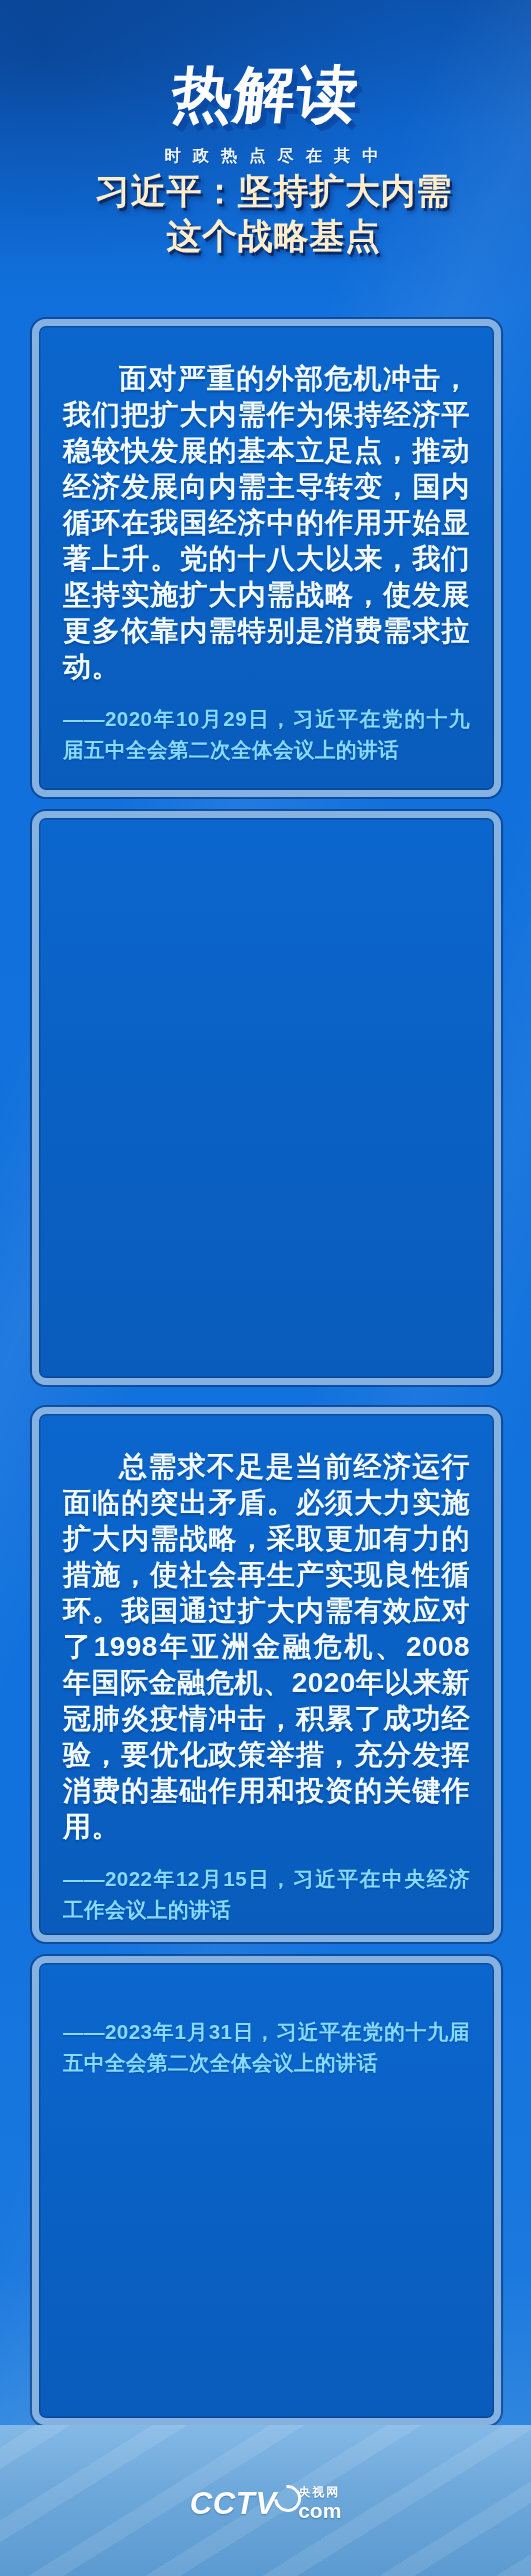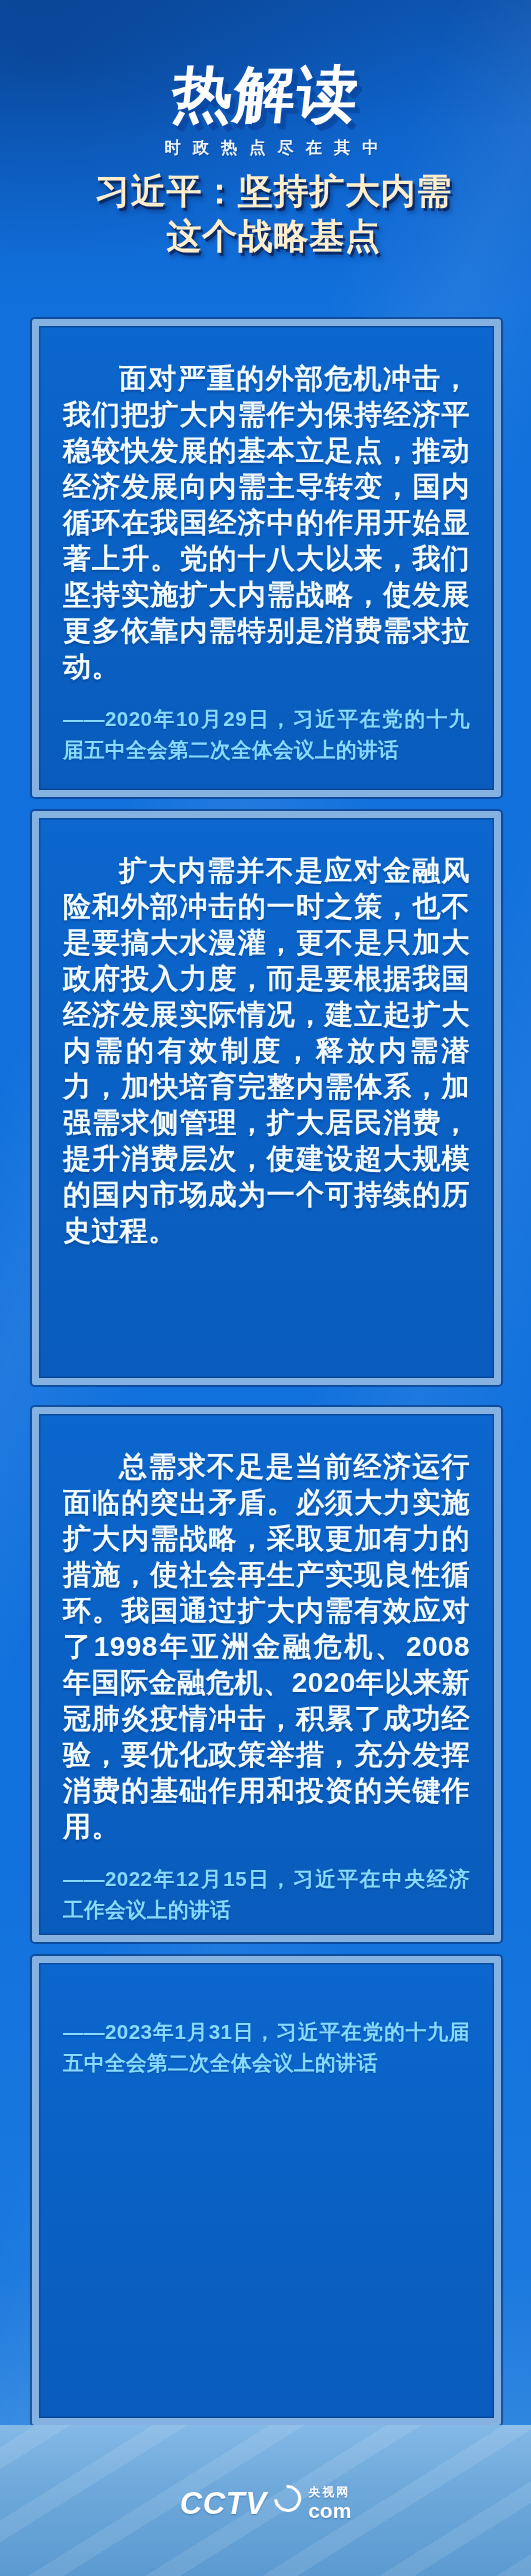--- a/index.html
+++ b/index.html
@@ -19,33 +19,33 @@
       radial-gradient(638px 354px at 8% 2%,rgba(4,38,96,.35),rgba(4,38,96,0) 60%);
   }
   .masthead{position:absolute;top:54px;left:0;width:531px;text-align:center;}
   .logo-title{
     display:inline-block;
     font-size:61px;font-weight:900;color:#ffffff;letter-spacing:1.4px;
     transform:skewX(-6deg);
     text-shadow:3.5px 3.5px 0 #0a4aa6, 5.7px 5.7px 0 rgba(8,56,140,.45);
   }
   .logo-sub{
-    margin-top:1px;padding-left:24px;
+    margin-top:9px;padding-left:24px;
     font-size:16.3px;font-weight:700;color:#eef6ff;letter-spacing:12px;
     text-shadow:0.7px 1.4px 0 rgba(8,50,120,.6);
   }
   .headline{
     position:absolute;top:160px;left:0;width:531px;margin:8px;
     text-align:center;
     font-size:35px;line-height:45px;font-weight:900;color:#ffeecb;letter-spacing:0.7px;
     text-shadow:2.1px 2.8px 0 rgba(9,38,95,.9), 3.5px 5px 4.3px rgba(9,38,95,.5);
   }
   .card{
     position:absolute;left:32px;width:469px;box-sizing:border-box;
-    border:7px solid #86b2e2;border-radius:3px;
+    border:7px solid #86b2e2;border-radius:14px;
     background:linear-gradient(180deg,#0b66cd 0%,#0a60c3 55%,#095cbb 100%);
     box-shadow:0 0 0 2.1px rgba(10,45,105,.55), inset 0 0 0 1.4px rgba(9,40,95,.4);
     padding:35px 24px 6px 24px;
   }
   .quote{
     margin:0;
     font-size:28px;line-height:36px;font-weight:700;
     color:#f2fbff;
     text-align:justify;text-indent:2em;letter-spacing:0.4px;
     text-shadow:0 2.1px 2.1px rgba(5,50,120,.45);
@@ -58,21 +58,21 @@
     text-shadow:0 1.4px 1.4px rgba(5,50,120,.4);
   }
   .footer{
     position:absolute;left:0;top:2425px;width:531px;height:151px;
     background:
       repeating-linear-gradient(-32deg,rgba(255,255,255,.10) 0 18.4px,rgba(255,255,255,0) 18.4px 62px),
       linear-gradient(180deg,#84b9e6 0%,#6fa9db 40%,#5b9ad0 100%);
   }
   .cctv{
     position:absolute;left:50%;top:60px;transform:translateX(-50%);
-    display:flex;align-items:center;gap:10px;color:#ffffff;
+    display:flex;align-items:center;gap:0;color:#ffffff;
     text-shadow:0 0.7px 1.4px rgba(30,80,140,.5);
   }
   .cctv-word{font-size:31px;font-weight:900;font-style:italic;letter-spacing:0.7px;}
   .cctv-ring{
     display:inline-block;width:27px;height:27px;box-sizing:border-box;
     border:3.5px solid #ffffff;border-radius:50%;
     border-left-color:transparent;transform:rotate(40deg);
     margin:0 1.4px 10px -2.8px;
   }
   .cctv-col{display:flex;flex-direction:column;line-height:1;margin-left:-4.3px;}
@@ -90,21 +90,20 @@
 </header>
 
 <h1 class="headline"><span>习近平：坚持扩大内需</span><br><span>这个战略基点</span></h1>
 
 <section class="card" style="top:319px;height:478px;">
   <p class="quote">面对严重的外部危机冲击，我们把扩大内需作为保持经济平稳较快发展的基本立足点，推动经济发展向内需主导转变，国内循环在我国经济中的作用开始显著上升。党的十八大以来，我们坚持实施扩大内需战略，使发展更多依靠内需特别是消费需求拉动。</p>
   <p class="attr">——2020年10月29日，习近平在党的十九届五中全会第二次全体会议上的讲话</p>
 </section>
 
 <section class="card" style="top:811px;height:574px;">
-  <p class="quote">扩大内需并不是应对金融风险和外部冲击的一时之策，也不是要搞大水漫灌，更不是只加大政府投入力度，而是要根据我国经济发展实际情况，建立起扩大内需的有效制度，释放内需潜力，加快培育完整内需体系，加强需求侧管理，扩大居民消费，提升消费层次，使建设超大规模的国内市场成为一个可持续的历史过程。</p>
 </section>
 
 <section class="card" style="top:1407px;height:535px;">
   <p class="quote">总需求不足是当前经济运行面临的突出矛盾。必须大力实施扩大内需战略，采取更加有力的措施，使社会再生产实现良性循环。我国通过扩大内需有效应对了1998年亚洲金融危机、2008年国际金融危机、2020年以来新冠肺炎疫情冲击，积累了成功经验，要优化政策举措，充分发挥消费的基础作用和投资的关键作用。</p>
   <p class="attr">——2022年12月15日，习近平在中央经济工作会议上的讲话</p>
 </section>
 
 <section class="card" style="top:1956px;height:469px;">
   <p class="attr">——2023年1月31日，习近平在党的十九届五中全会第二次全体会议上的讲话</p>
 </section>

